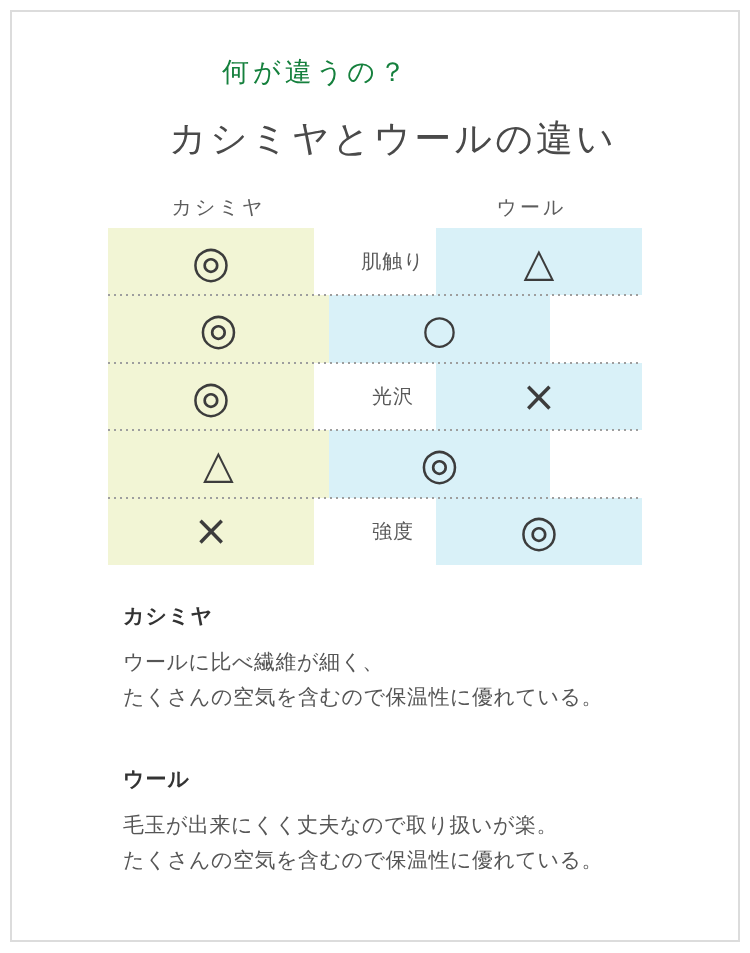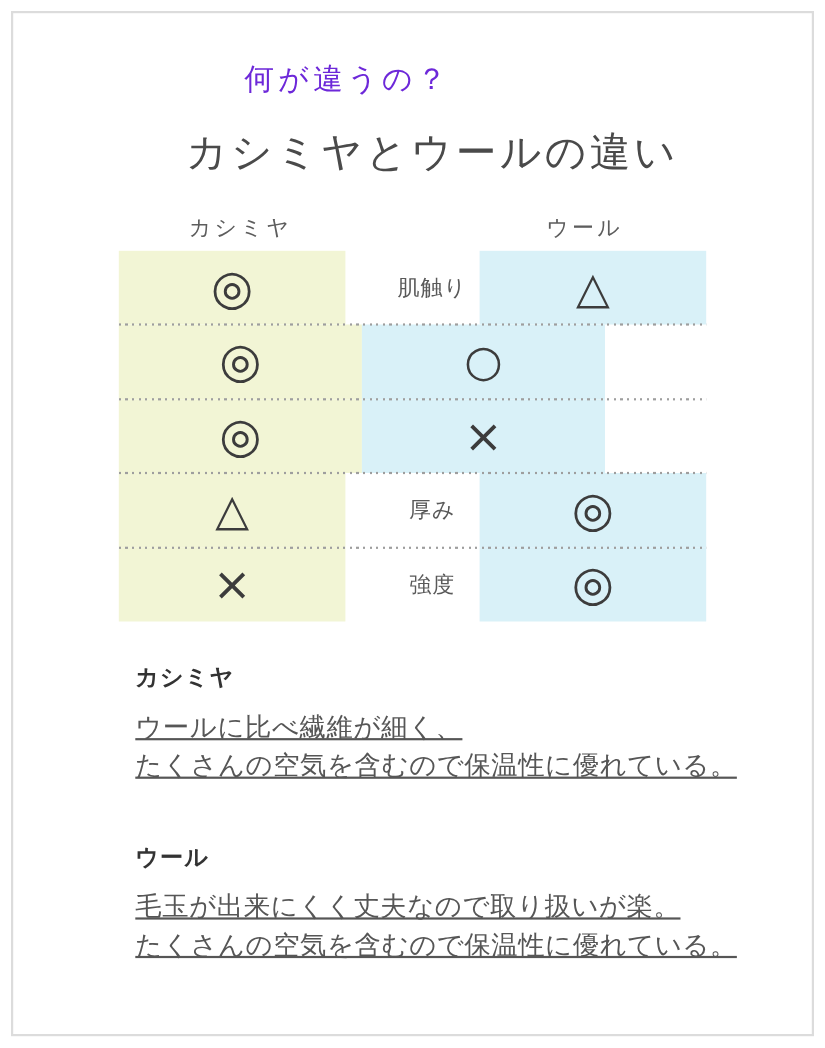--- a/index.html
+++ b/index.html
@@ -7,21 +7,21 @@
     position:relative;width:750px;height:953px;background:#ffffff;overflow:hidden;
     font-family:"Liberation Sans","DejaVu Sans",sans-serif;
   }
   .frame{
     position:absolute;left:10px;top:10px;width:730px;height:932px;
     border:2px solid #dcdcdc;box-sizing:border-box;pointer-events:none;
   }
   .subtitle{
     position:absolute;top:54px;left:0;width:632px;text-align:center;
     font-family:"DejaVu Serif","Liberation Serif",serif;
-    font-size:27px;color:#6d28d9;letter-spacing:4px;font-weight:400;
+    font-size:27px;color:#15803d;letter-spacing:4px;font-weight:400;
   }
   .title{
     position:absolute;top:96px;left:0;width:750px;text-align:center;margin:18px;
     font-family:"DejaVu Serif","Liberation Serif",serif;
     font-size:37px;color:#4a4a4a;letter-spacing:3px;font-weight:400;
   }
   .col-header{
     position:absolute;top:194px;width:221px;text-align:center;
     font-size:20px;color:#5d5d5d;letter-spacing:3px;
   }
@@ -47,21 +47,21 @@
     background-image:repeating-linear-gradient(to right,#9e9e9e 0 2px,transparent 2px 6px);
   }
   .dl1{top:20%}.dl2{top:40%}.dl3{top:60%}.dl4{top:80%}
   .desc{position:absolute;left:123px;width:520px;}
   .desc.s1{top:602px;}
   .desc.s2{top:765px;}
   .desc h2{
     margin:0 0 14px 0;font-size:21px;color:#333333;font-weight:700;letter-spacing:1px;
   }
   .desc .line{
-    font-size:24px;color:#565656;line-height:35px;letter-spacing:0.5px;white-space:nowrap;text-decoration:underline;
+    font-size:21px;color:#565656;line-height:35px;letter-spacing:0.5px;white-space:nowrap;
   }
 </style>
 </head>
 <body>
 
 <div class="page">
   <div class="frame"></div>
 
   <div class="subtitle">何が違うの？</div>
   <h1 class="title">カシミヤとウールの違い</h1>
@@ -89,31 +89,31 @@
       </div>
       <div class="cell wool" style="background: rgb(217, 241, 248);">
         <span class="sym sym-c">○</span>
       </div>
     </div>
 
     <div class="row">
       <div class="cell cashmere" style="background: rgb(242, 245, 213);">
         <span class="sym sym-dc">◎</span>
       </div>
+      <div class="cell mid">
+        <span class="row-label">光沢</span>
+      </div>
       <div class="cell wool" style="background: rgb(217, 241, 248);">
         <span class="sym sym-x">×</span>
       </div>
     </div>
 
     <div class="row">
       <div class="cell cashmere" style="background: rgb(242, 245, 213);">
         <span class="sym sym-t">△</span>
-      </div>
-      <div class="cell mid">
-        <span class="row-label">厚み</span>
       </div>
       <div class="cell wool" style="background: rgb(217, 241, 248);">
         <span class="sym sym-dc">◎</span>
       </div>
     </div>
 
     <div class="row">
       <div class="cell cashmere" style="background: rgb(242, 245, 213);">
         <span class="sym sym-x">×</span>
       </div>

